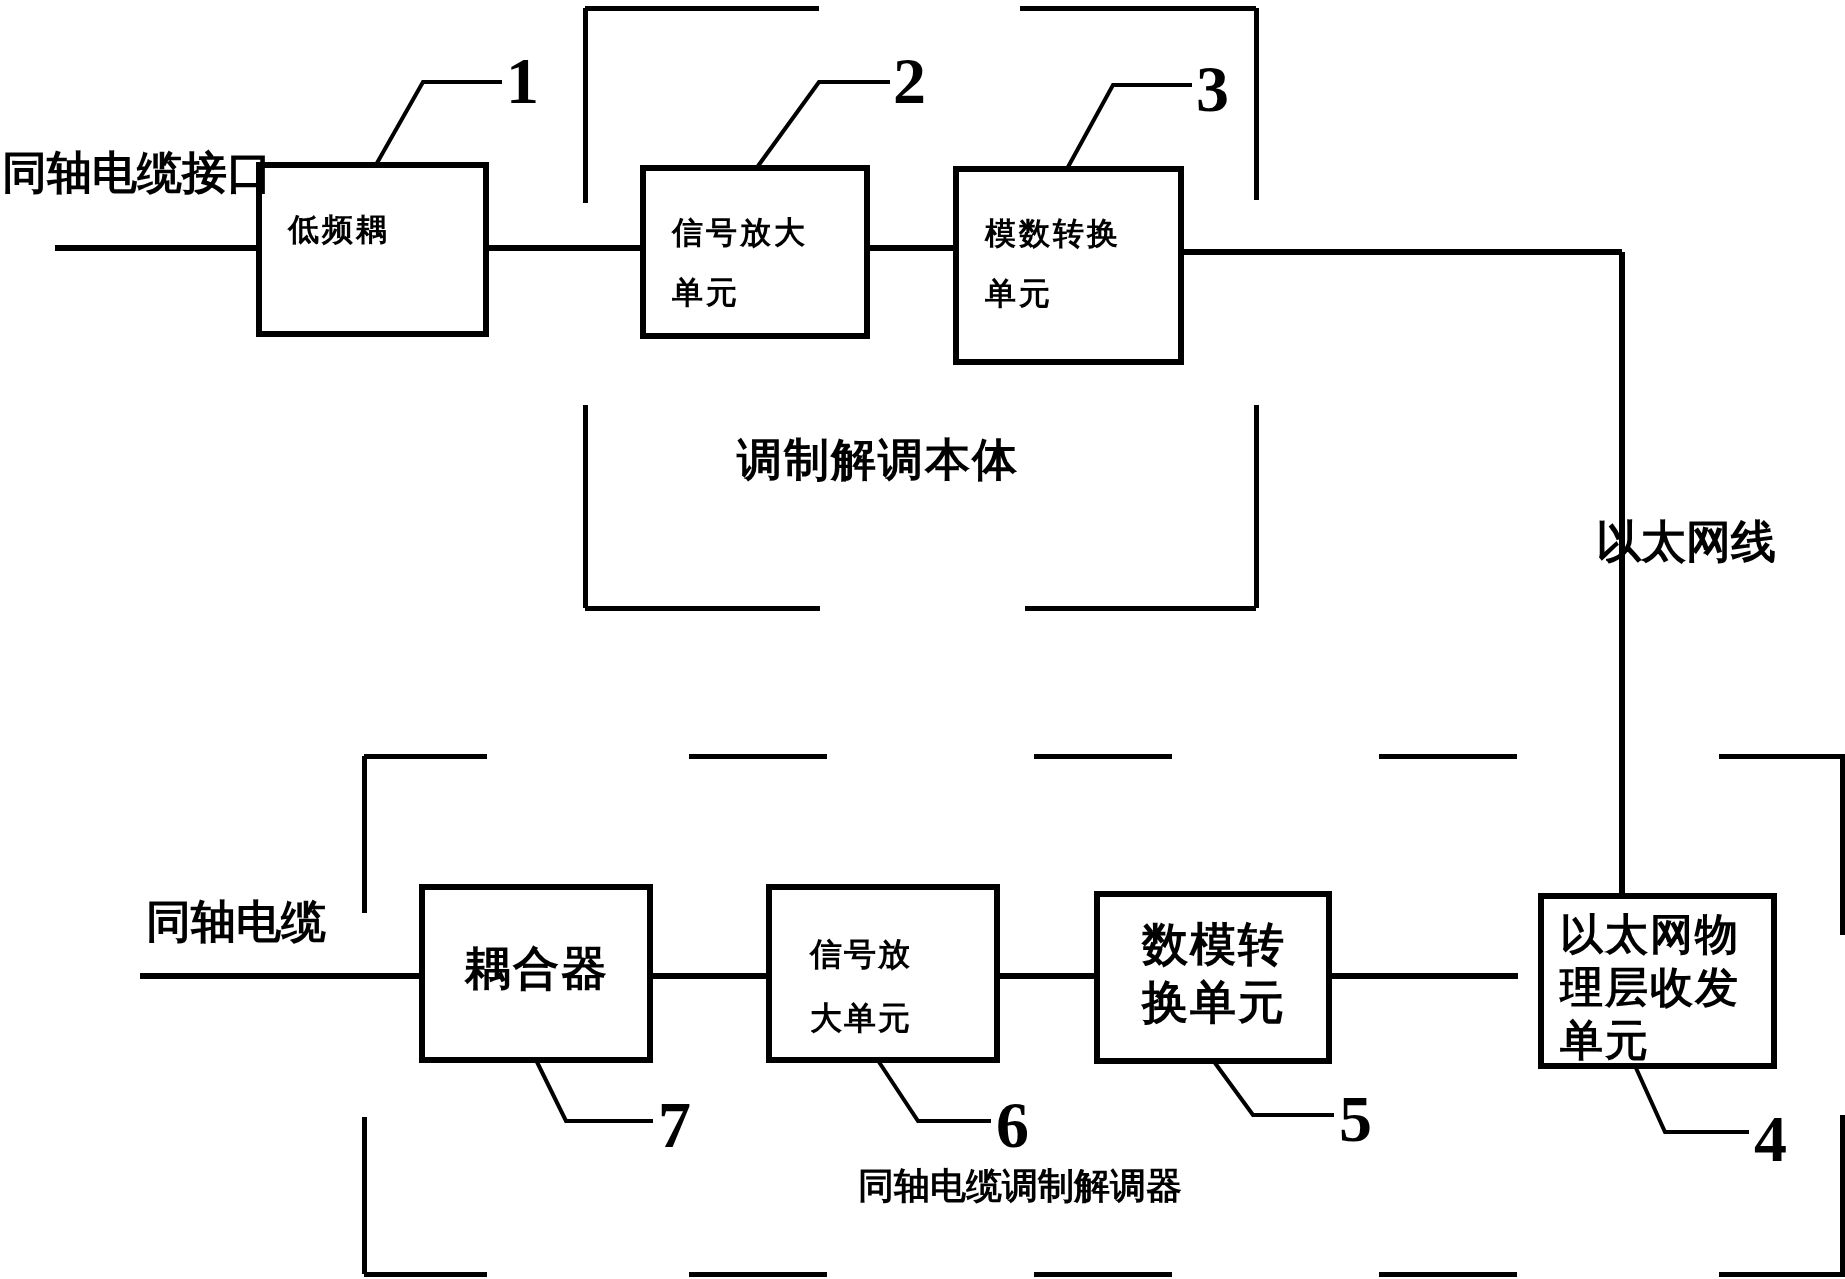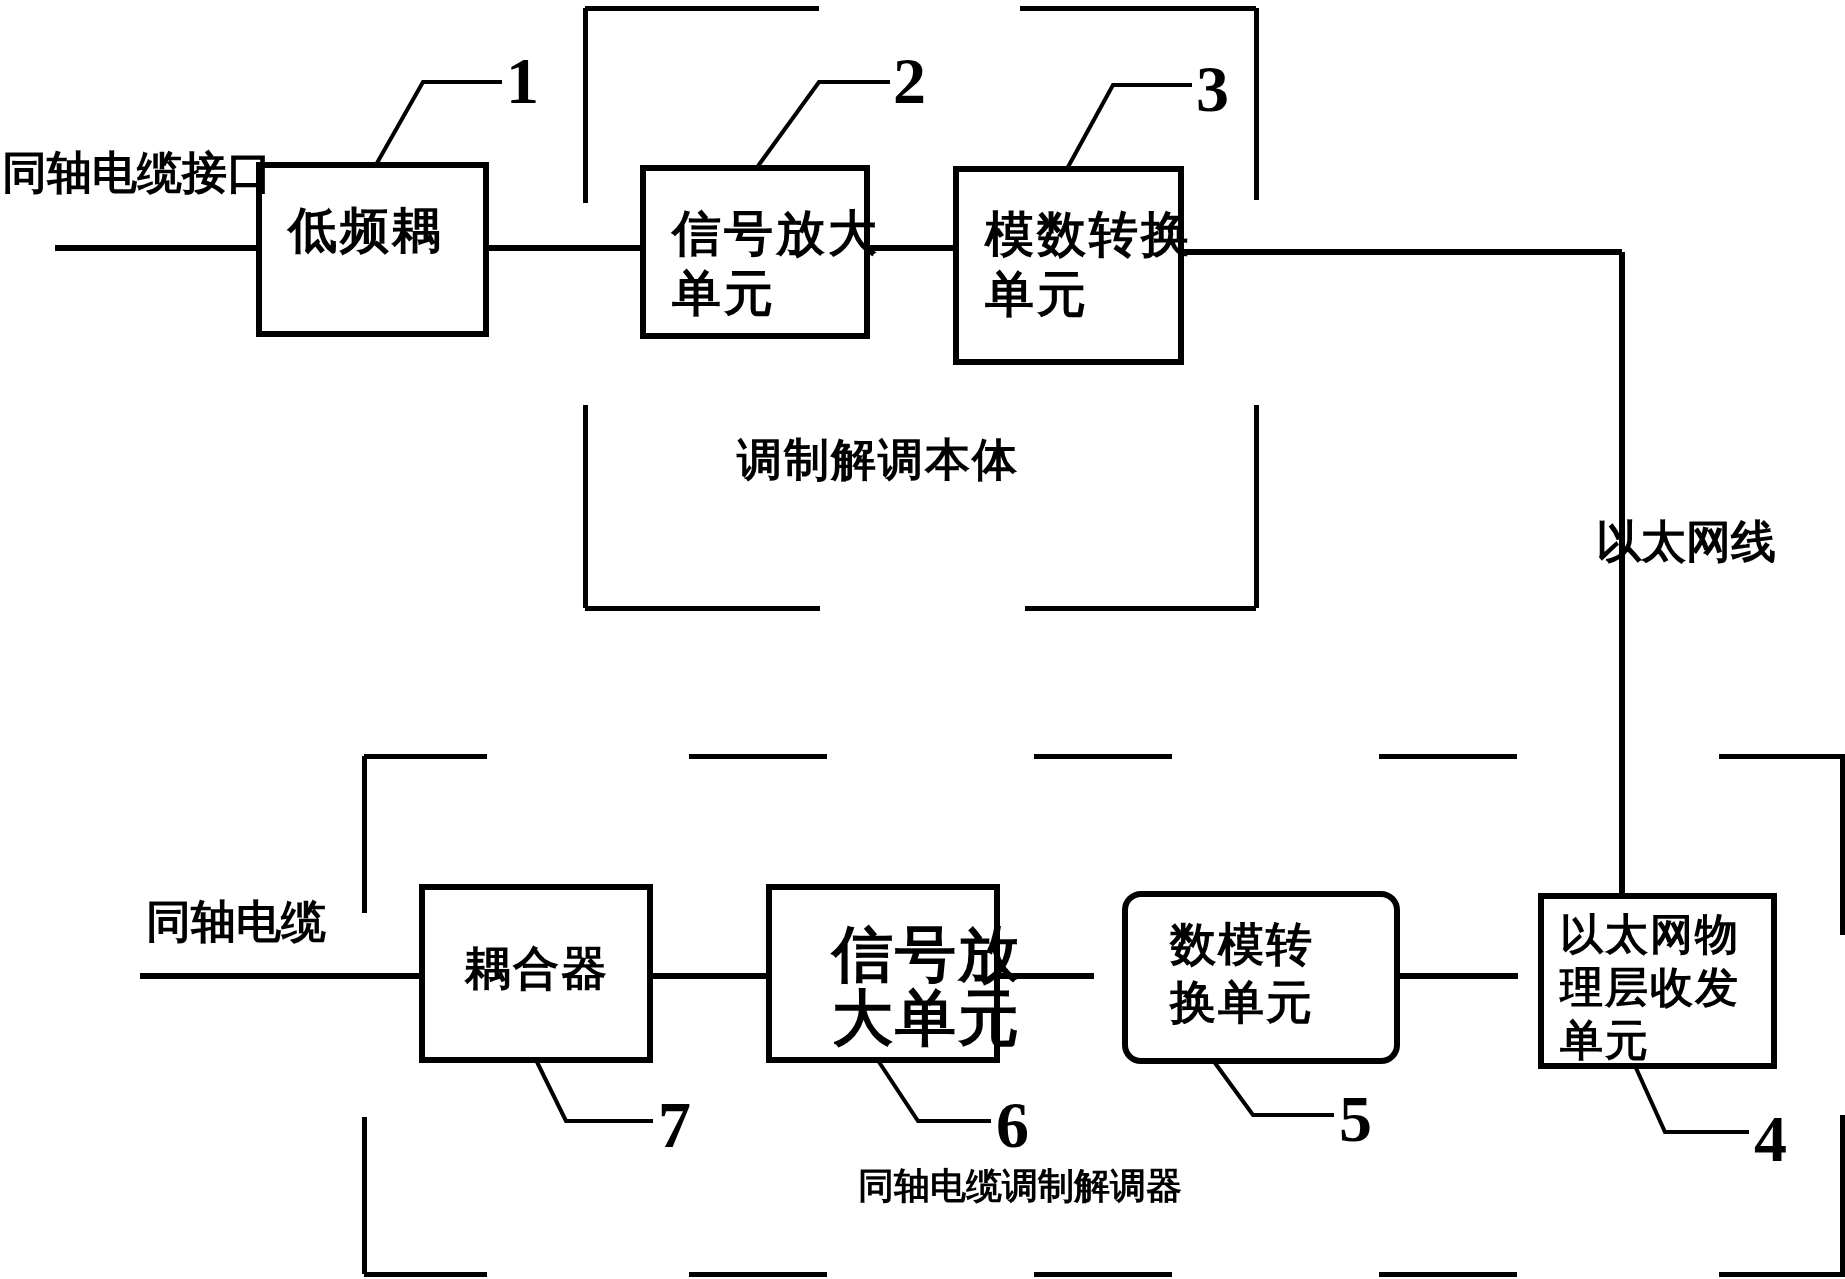--- a/index.html
+++ b/index.html
@@ -14,24 +14,24 @@
   #wires{position:absolute;left:0;top:0;width:1845px;height:1279px;}
   .box{
     position:absolute;
     box-sizing:border-box;
     border:6px solid #000;
     background:#fff;
     font-weight:700;
   }
   .box .ln{display:block;white-space:pre;}
   
-  .ubox{font-size:49px;line-height:60px;padding:32px 0 4px 26px;letter-spacing:3px;}
+  .ubox{font-size:31px;line-height:60px;padding:32px 0 4px 26px;letter-spacing:3px;}
   
   .b7{font-size:46px;padding:48px 8px 0 40px;letter-spacing:2px;}
-  .b6{font-size:61px;line-height:64px;padding:32px 0 0 60px;letter-spacing:2px;}
+  .b6{font-size:32px;line-height:64px;padding:32px 0 0 38px;letter-spacing:2px;}
   .b5{font-size:46px;line-height:58px;padding:18px 0 0 42px;letter-spacing:2px;}
   .b4{font-size:43px;line-height:53px;padding:9px 0 0 16px;letter-spacing:2px;}
   .lbl{
     position:absolute;
     font-weight:700;
     font-size:45px;
     white-space:nowrap;
   }
   .refnum{
     position:absolute;
@@ -98,21 +98,21 @@
     <span class="ln">单元</span>
   </div>
 
   <div class="box b7" style="left:419px;top:884px;width:234px;height:179px;">
     <span class="ln">耦合器</span>
   </div>
   <div class="box b6" style="left:766px;top:884px;width:234px;height:179px;">
     <span class="ln">信号放</span>
     <span class="ln">大单元</span>
   </div>
-  <div class="box b5" style="left:1122px;top:891px;width:278px;height:173px;border-radius:19px;">
+  <div class="box b5" style="left:1094px;top:891px;width:238px;height:173px;">
     <span class="ln">数模转</span>
     <span class="ln">换单元</span>
   </div>
   <div class="box b4" style="left:1518px;top:893px;width:239px;height:176px;margin-left:20px;">
     <span class="ln">以太网物</span>
     <span class="ln">理层收发</span>
     <span class="ln">单元</span>
   </div>
 
   <div class="lbl" style="left:2px;top:143px;letter-spacing:0px;">同轴电缆接口</div>

